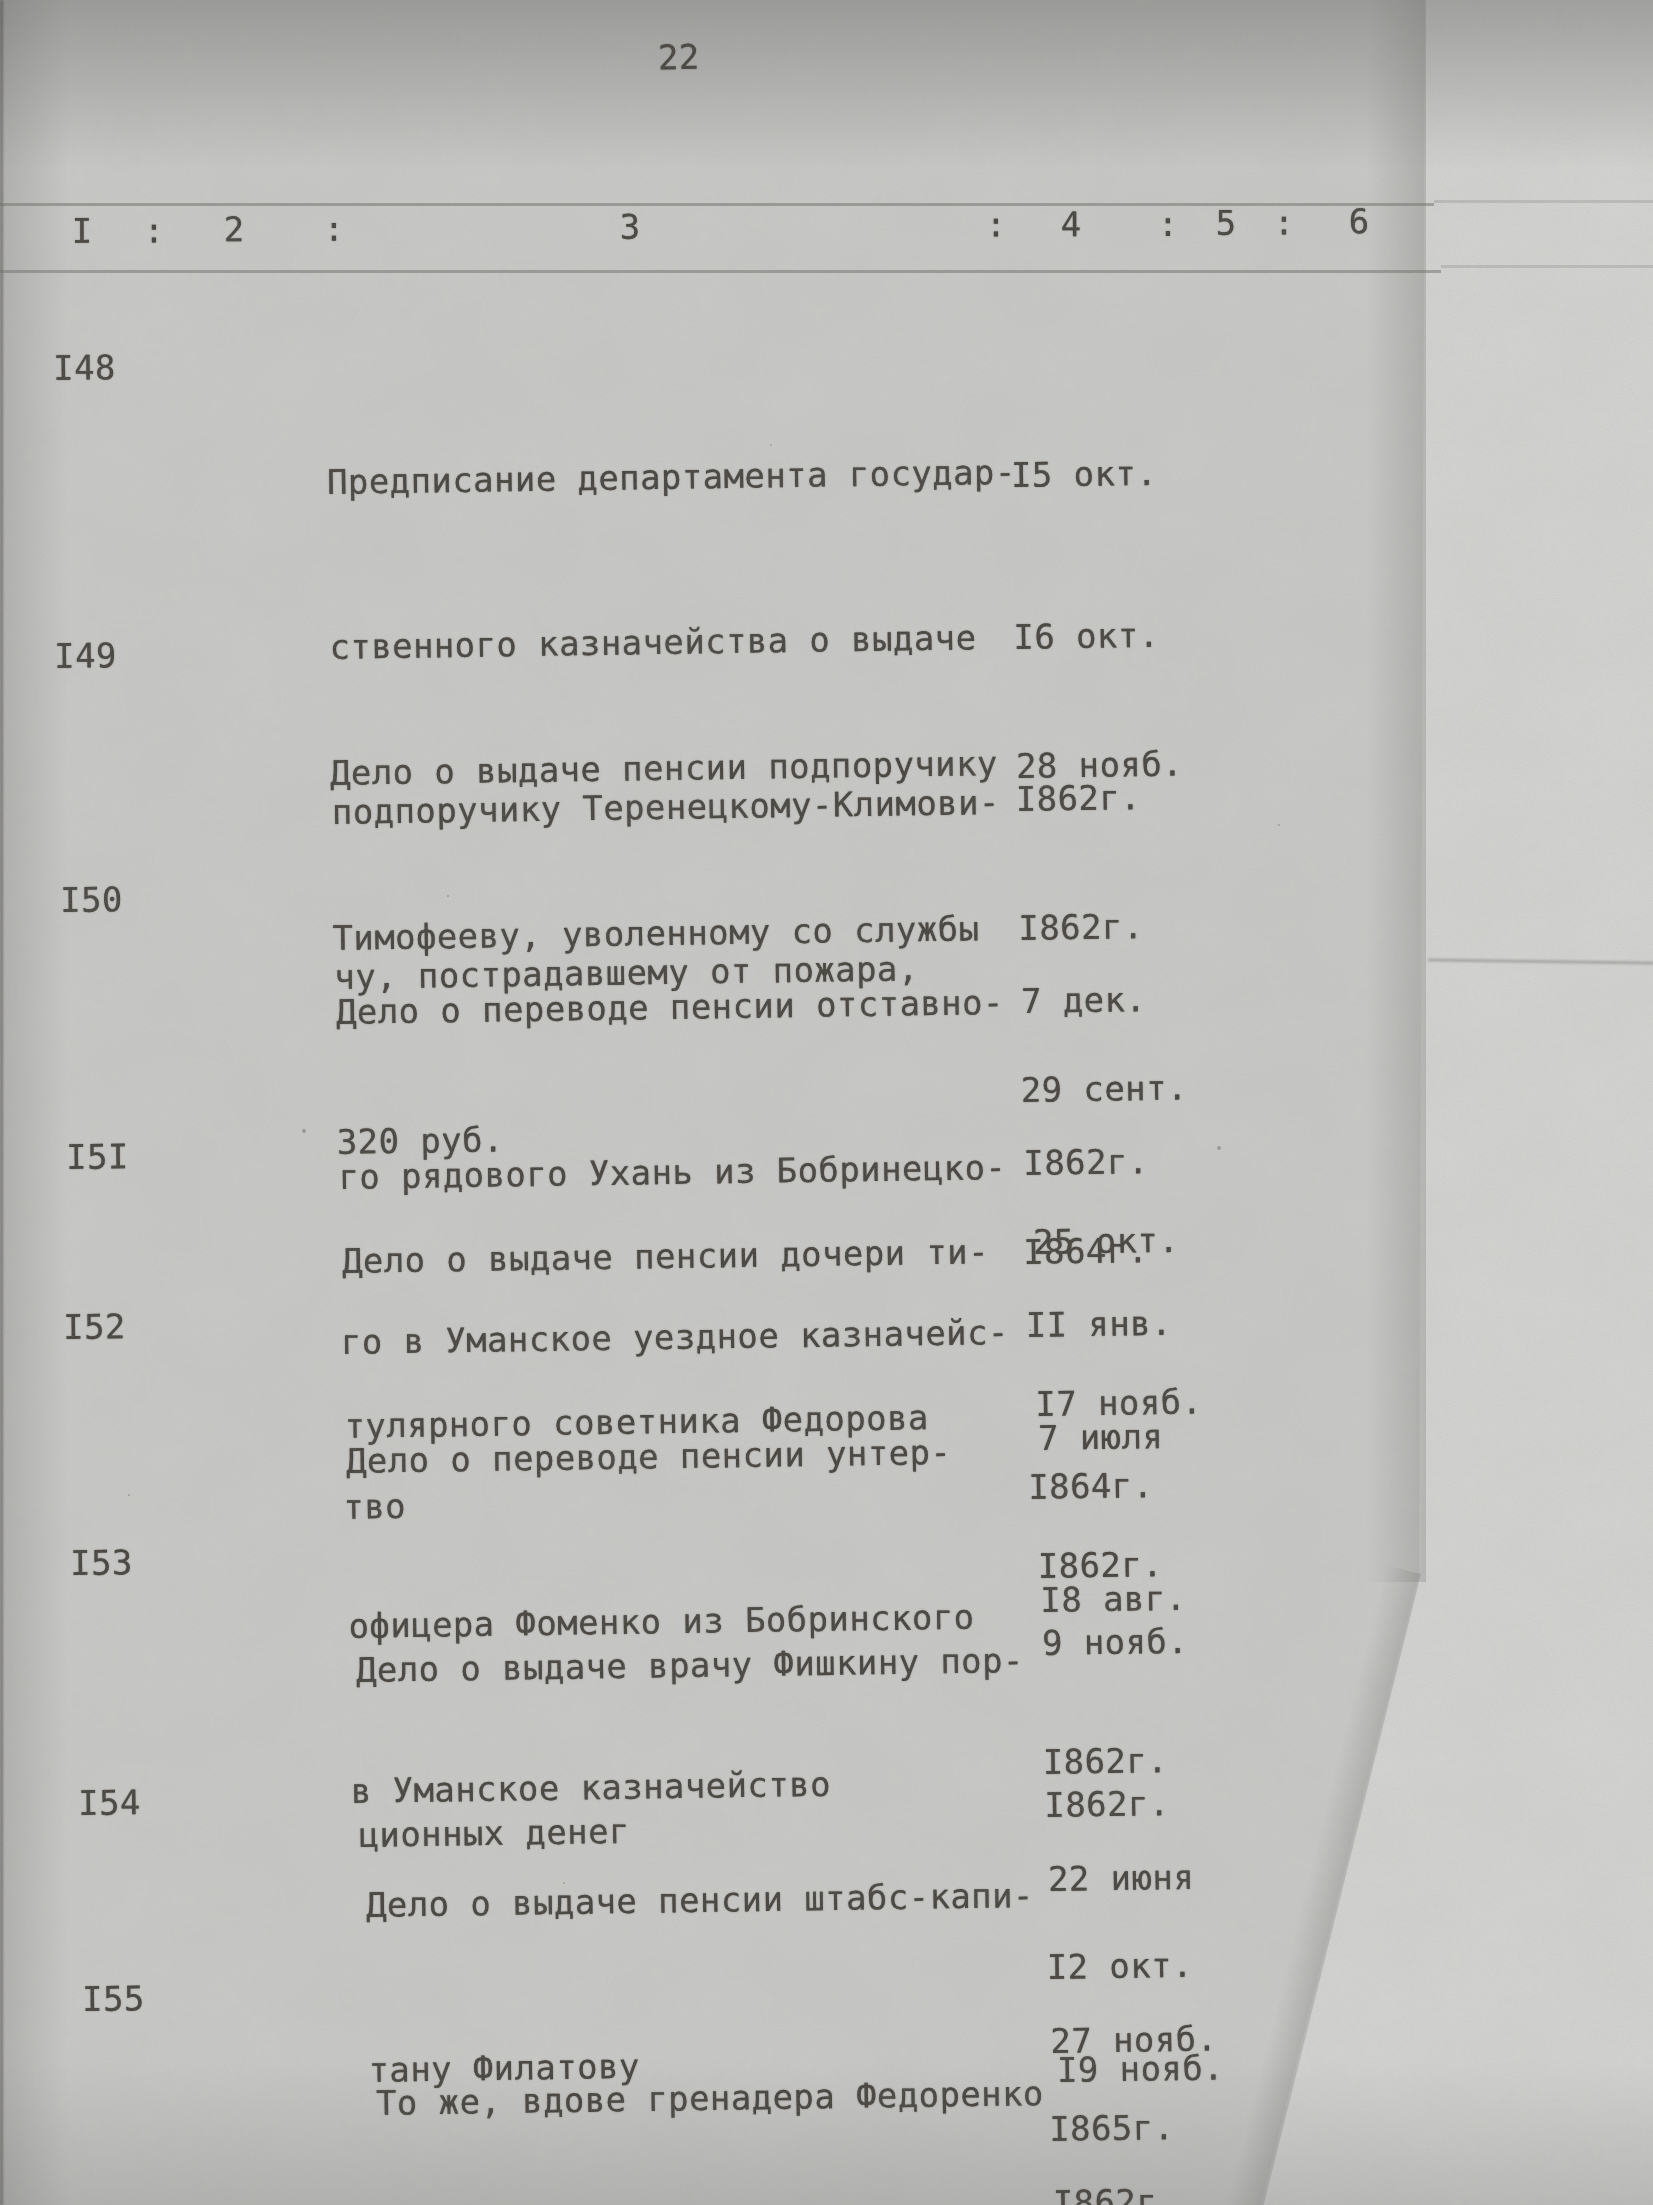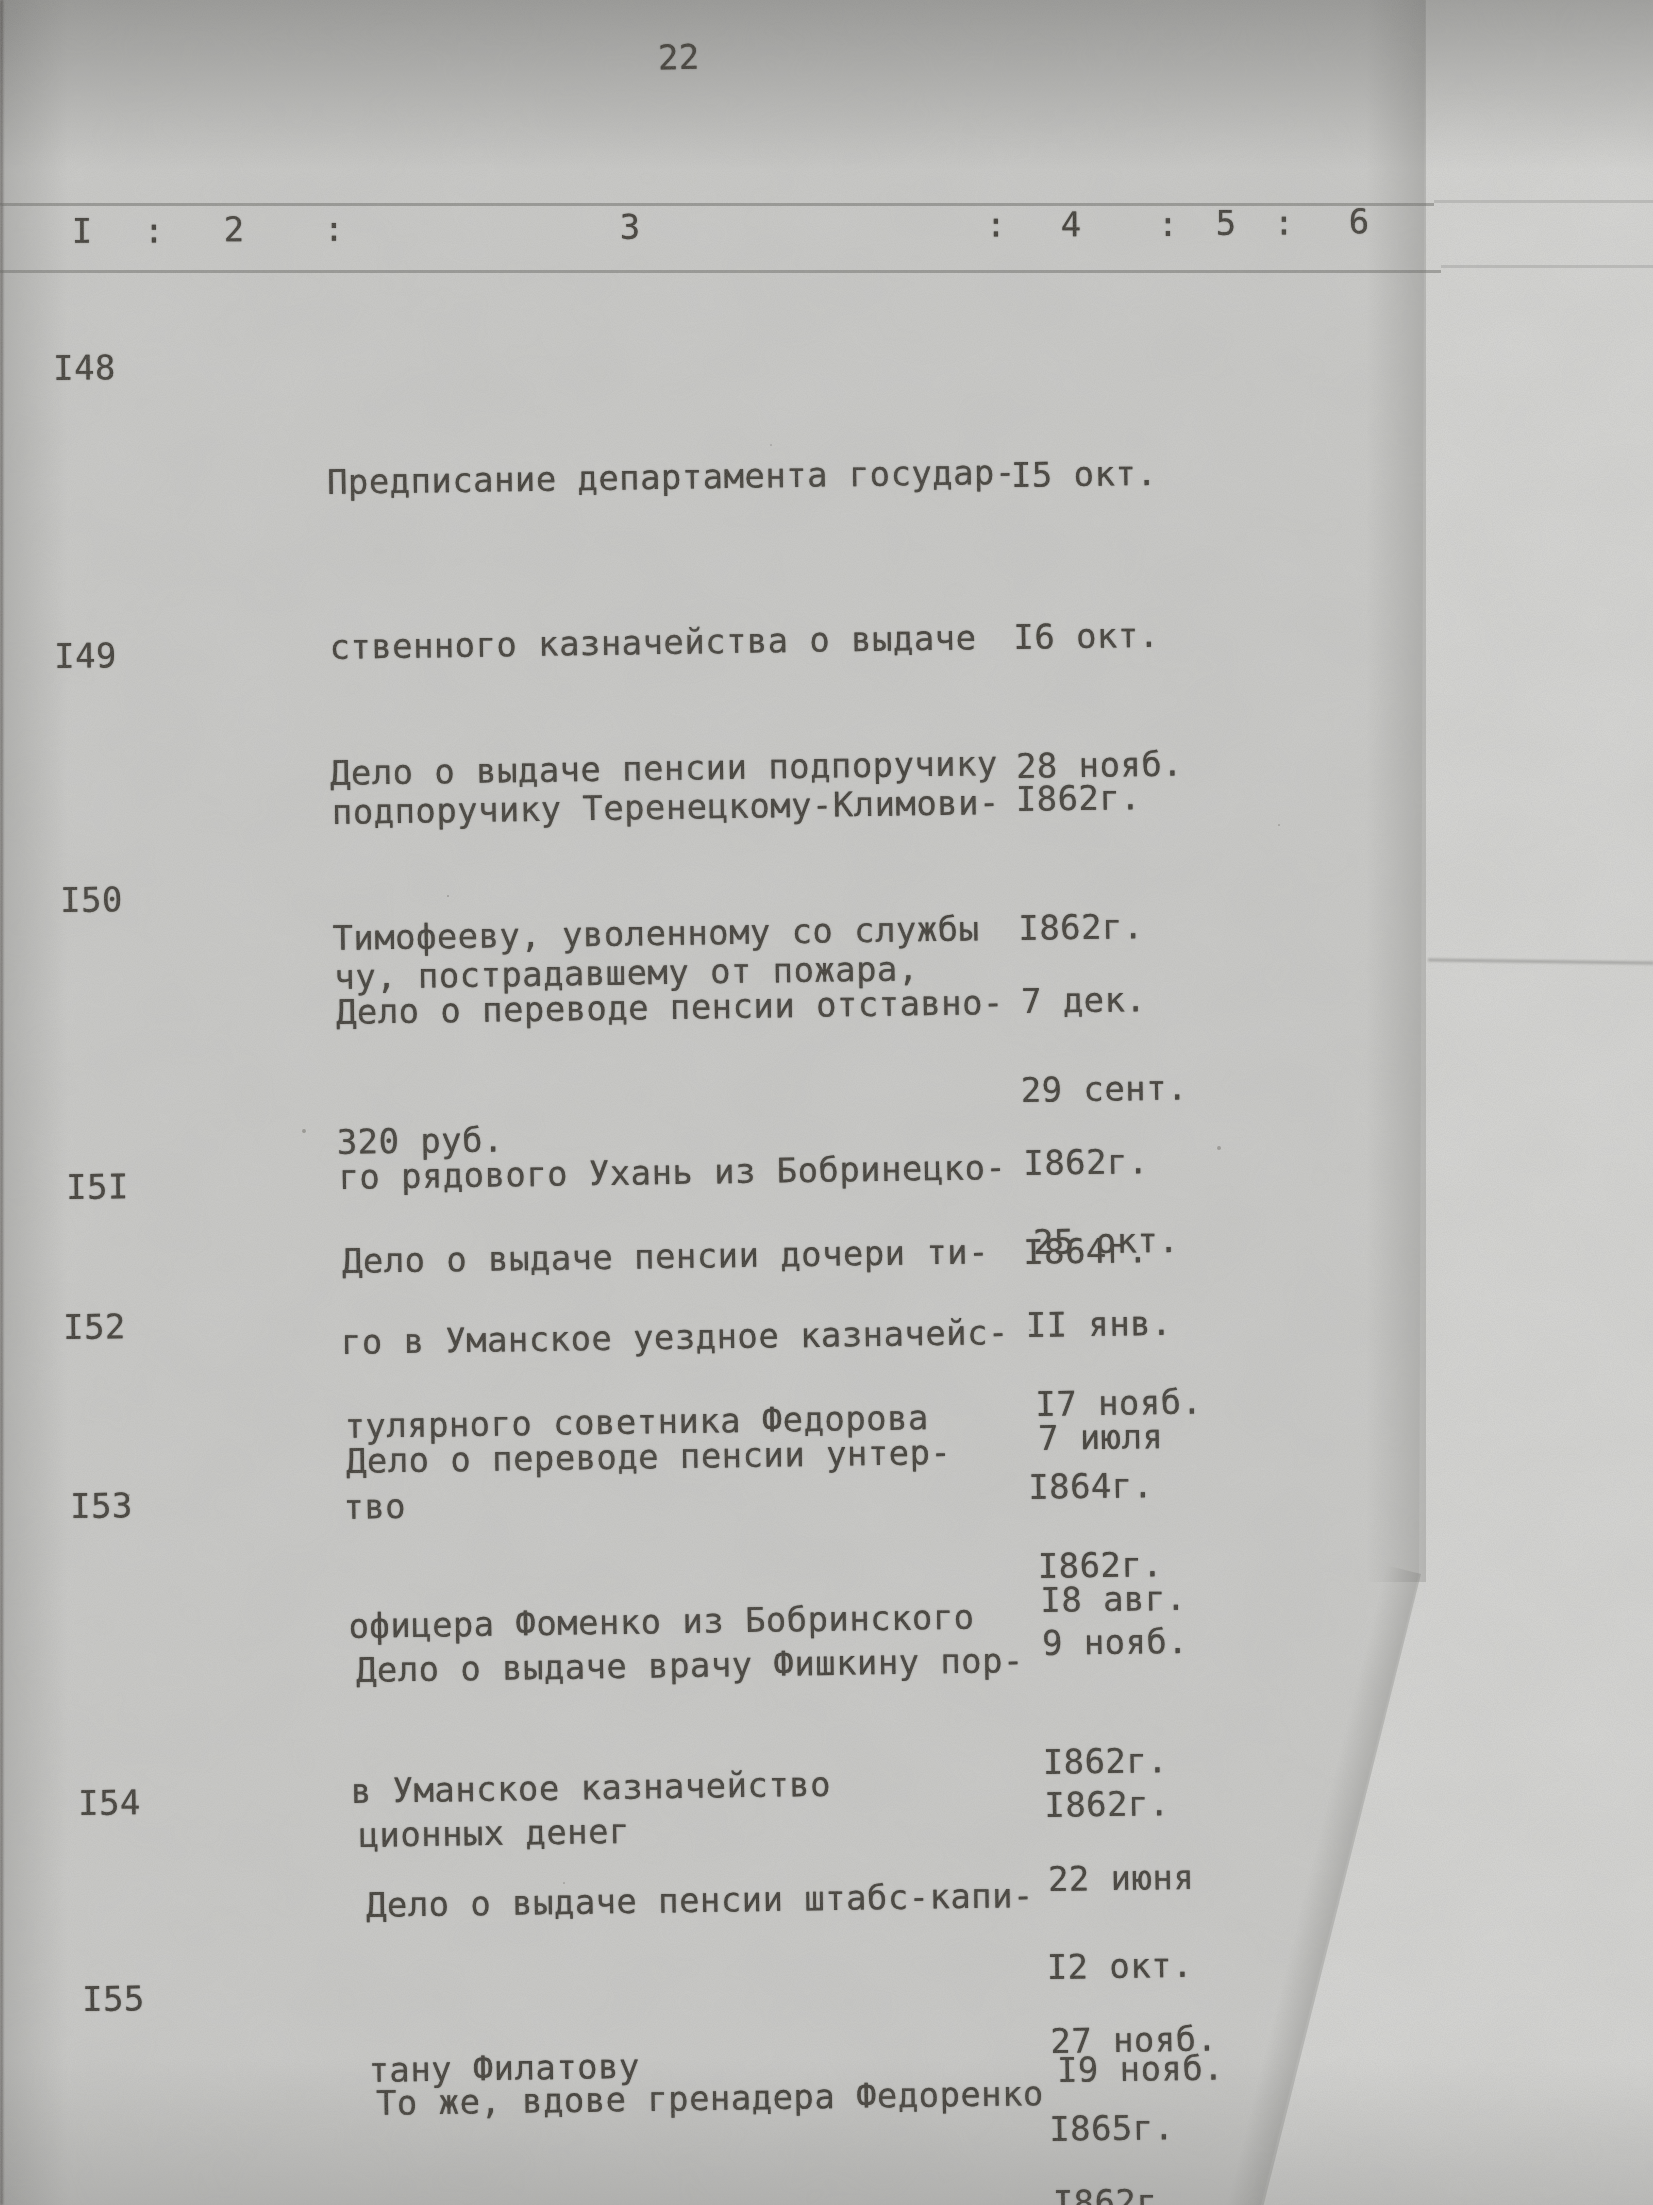--- a/index.html
+++ b/index.html
@@ -127,21 +127,21 @@
     </div>
     <div class="tw dates" style="left:1019px;top:866px">
       <div>7 дек.</div>
       <div>I862г.</div>
       <div>II янв.</div>
       <div>I864г.</div>
     </div>
   </div>
 
   <div class="entry">
-    <div class="tw num" style="left:66px;top:1167px">I5I</div>
+    <div class="tw num" style="left:66px;top:1137px">I5I</div>
     <div class="tw desc" style="left:340px;top:1124px">
       <div>Дело о выдаче пенсии дочери ти-</div>
       <div>тулярного советника Федорова</div>
     </div>
     <div class="tw dates" style="left:1031px;top:1107px">
       <div>25 окт.</div>
       <div>I7 нояб.</div>
       <div>I862г.</div>
     </div>
   </div>
@@ -154,21 +154,21 @@
       <div>в Уманское казначейство</div>
     </div>
     <div class="tw dates" style="left:1036px;top:1303px">
       <div>7 июля</div>
       <div>I8 авг.</div>
       <div>I862г.</div>
     </div>
   </div>
 
   <div class="entry">
-    <div class="tw num" style="left:70px;top:1486px">I53</div>
+    <div class="tw num" style="left:70px;top:1543px">I53</div>
     <div class="tw desc" style="left:354px;top:1533px">
       <div>Дело о выдаче врачу Фишкину пор-</div>
       <div>ционных денег</div>
     </div>
     <div class="tw dates" style="left:1040px;top:1508px">
       <div>9 нояб.</div>
       <div>I862г.</div>
       <div>I2 окт.</div>
       <div>I865г.</div>
     </div>

